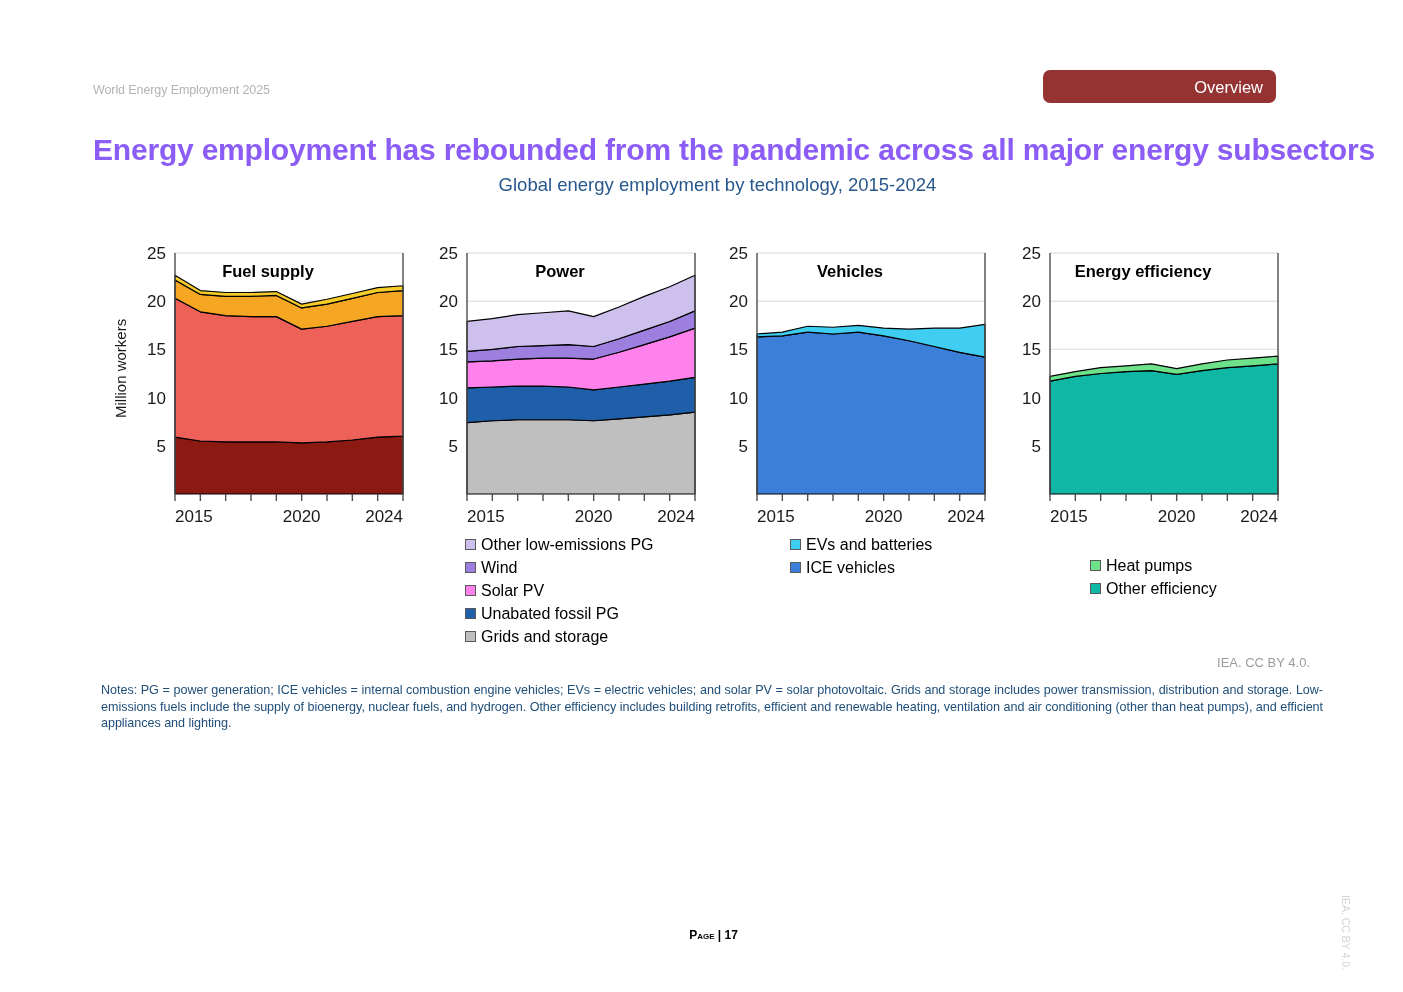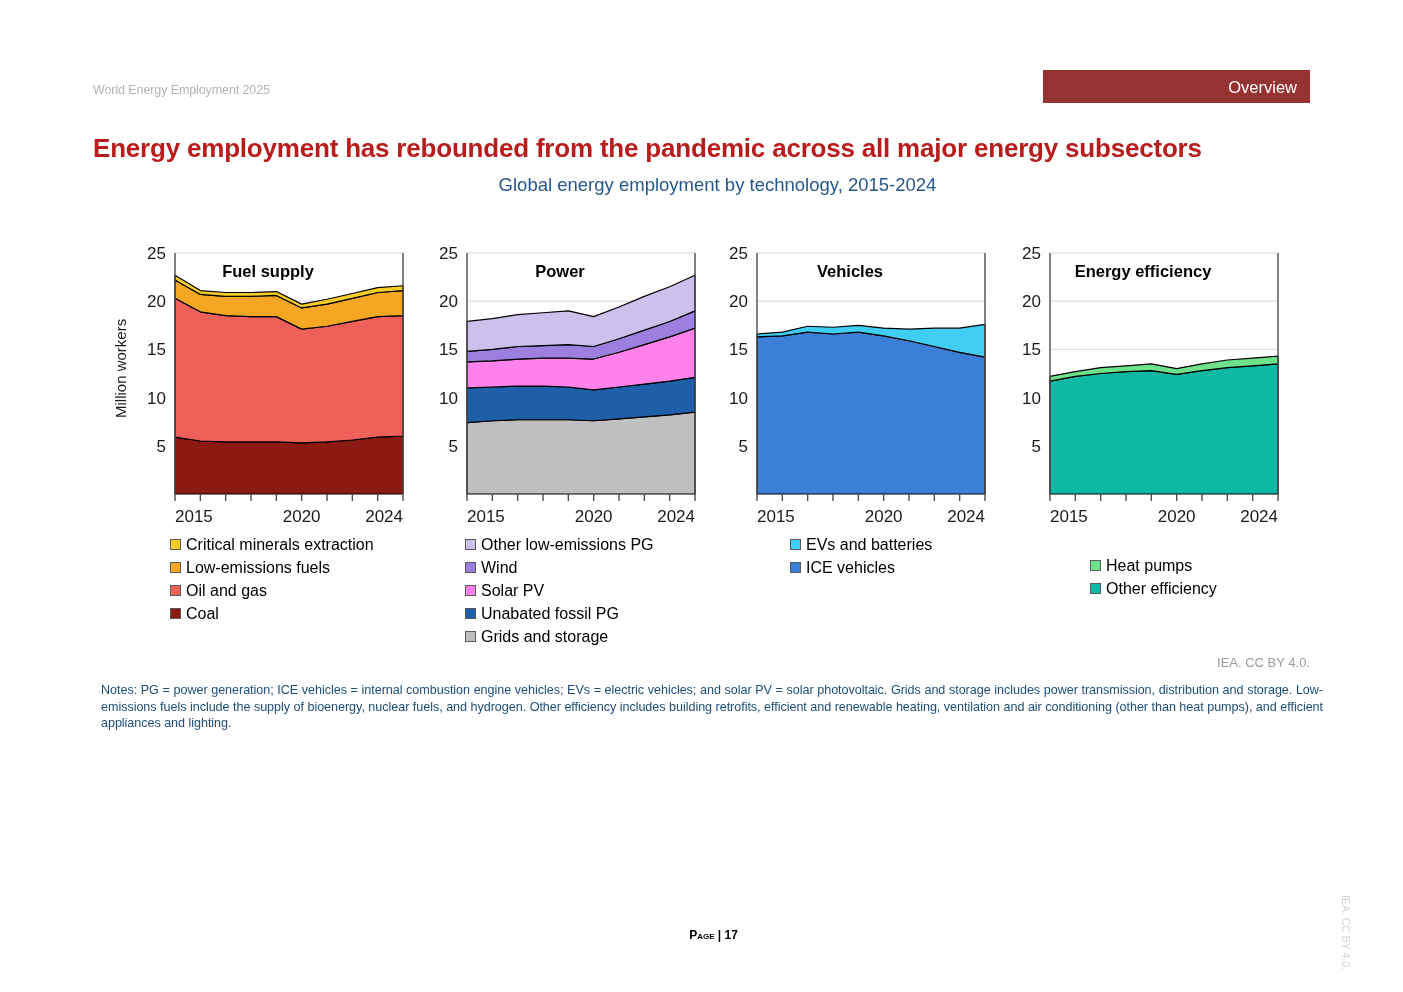--- a/index.html
+++ b/index.html
@@ -22,39 +22,40 @@
     position: absolute;
     left: 93px; top: 83px;
     font-size: 12.5px;
     color: #b3b3b3;
     letter-spacing: -0.1px;
     white-space: nowrap;
   }
   #section-banner {
     position: absolute;
     left: 1043px; top: 70px;
-    width: 267px; height: 33px;
+    width: 233px; height: 33px;
     background: #953333;
+    border-radius: 7px;
   }
   #section-banner .label {
     position: absolute;
     right: 13px; top: 50%;
     transform: translateY(-50%);
     color: #ffffff;
     font-size: 16.5px;
     white-space: nowrap;
   }
 
   
   #headline {
     position: absolute;
     left: 93px; top: 133px;
-    font-size: 26px;
+    font-size: 30px;
     font-weight: bold;
-    color: #b91c1c;
+    color: #8b5cf6;
     letter-spacing: -0.2px;
     white-space: nowrap;
   }
   #subtitle {
     position: absolute;
     left: 0; top: 174px;
     width: 1403px;
     text-align: center;
     font-size: 18.5px;
     color: #27578c;
@@ -308,38 +309,20 @@
     </div>
 
   <div id="cc-right">IEA. CC BY 4.0.</div>
 
   <div id="notes">Notes: PG = power generation; ICE vehicles = internal combustion engine vehicles; EVs = electric vehicles; and solar PV = solar photovoltaic. Grids and storage includes power transmission, distribution and storage. Low-emissions fuels include the supply of bioenergy, nuclear fuels, and hydrogen. Other efficiency includes building retrofits, efficient and renewable heating, ventilation and air conditioning (other than heat pumps), and efficient appliances and lighting.</div>
 
   <div id="page-number">Page | 17</div>
 
   <div id="side-cc">IEA. CC BY 4.0.</div>
 
-<div class="legend" style="left: 170px; top: 533px;">
-      <div class="legend-row">
-        <span class="swatch" style="background: rgb(246, 204, 41);"></span>
-        <span>Critical minerals extraction</span>
-      </div>
-      <div class="legend-row">
-        <span class="swatch" style="background: rgb(245, 166, 35);"></span>
-        <span>Low-emissions fuels</span>
-      </div>
-      <div class="legend-row">
-        <span class="swatch" style="background: rgb(238, 97, 89);"></span>
-        <span>Oil and gas</span>
-      </div>
-      <div class="legend-row">
-        <span class="swatch" style="background: rgb(140, 26, 19);"></span>
-        <span>Coal</span>
-      </div>
-    </div>
     <div class="legend" style="left: 465px; top: 533px;">
       <div class="legend-row">
         <span class="swatch" style="background: rgb(206, 192, 237);"></span>
         <span>Other low-emissions PG</span>
       </div>
       <div class="legend-row">
         <span class="swatch" style="background: rgb(157, 127, 224);"></span>
         <span>Wind</span>
       </div>
       <div class="legend-row">

